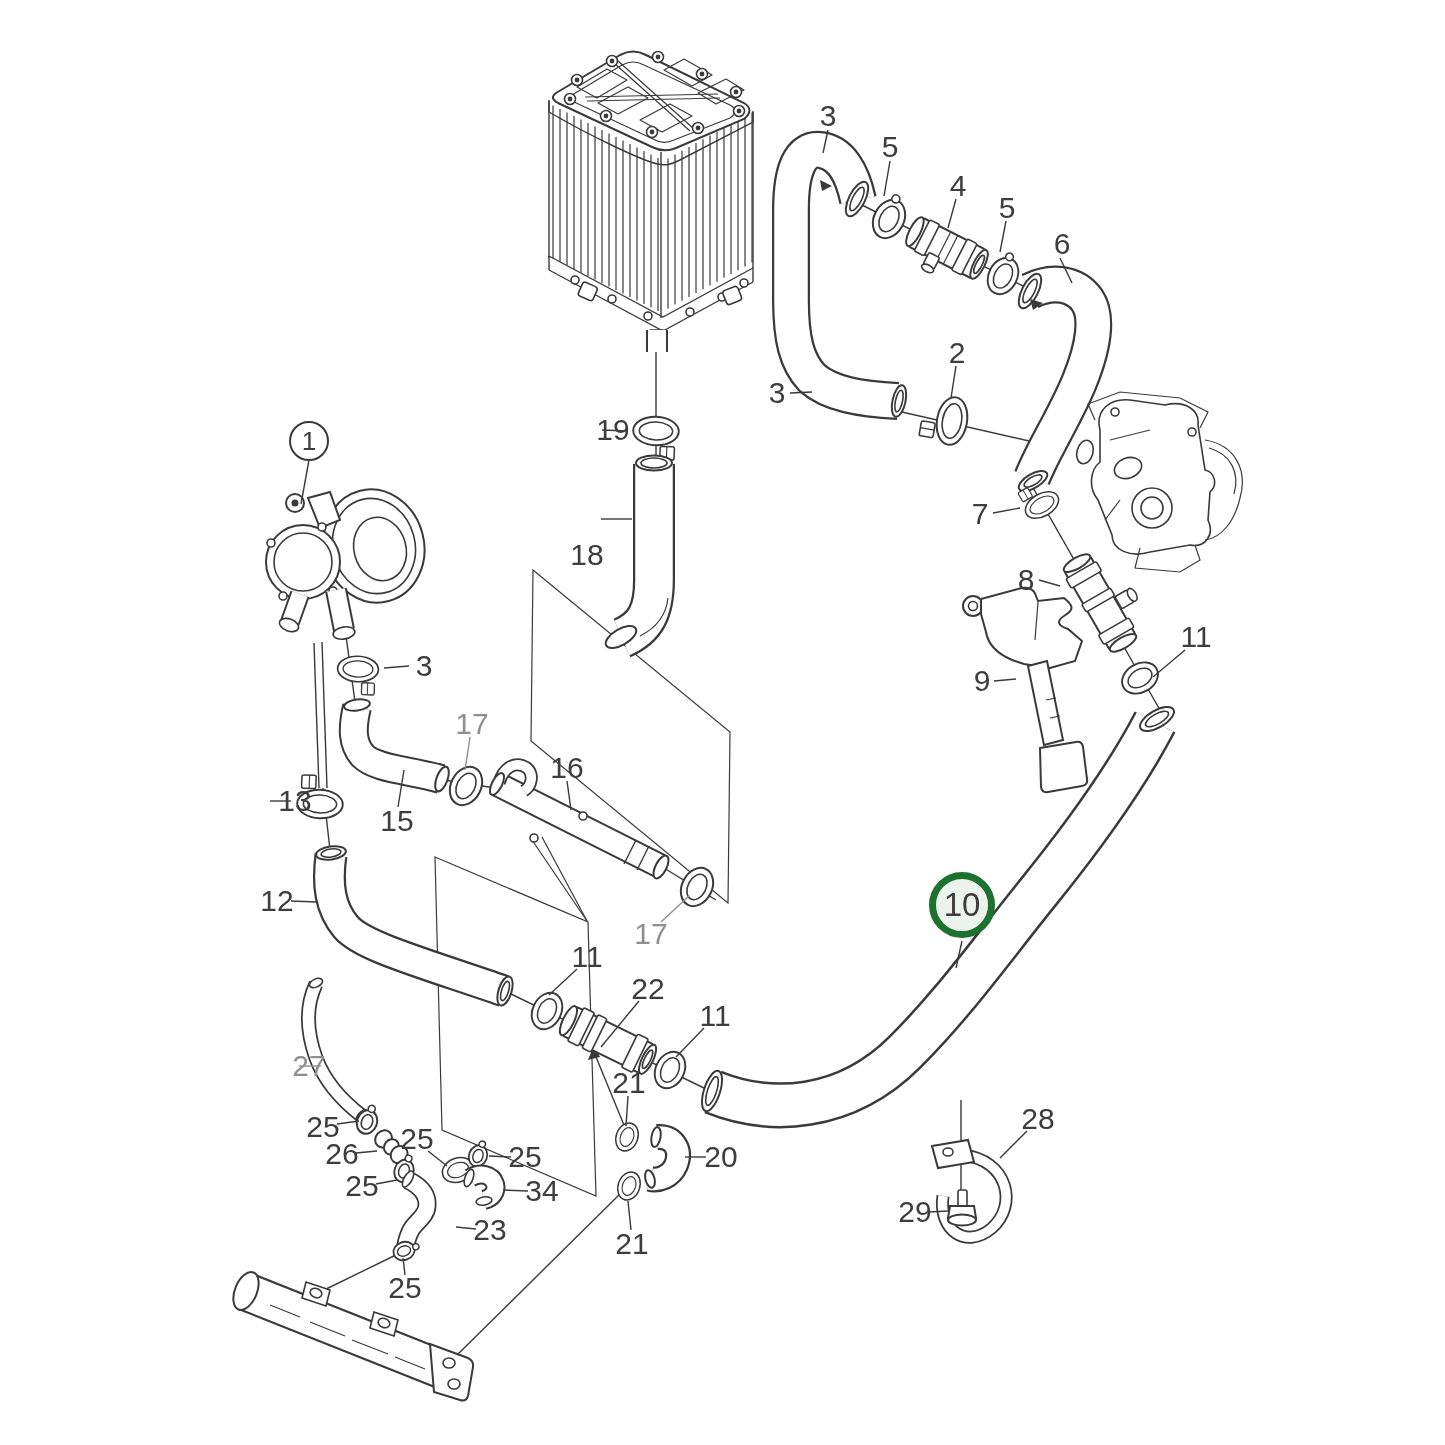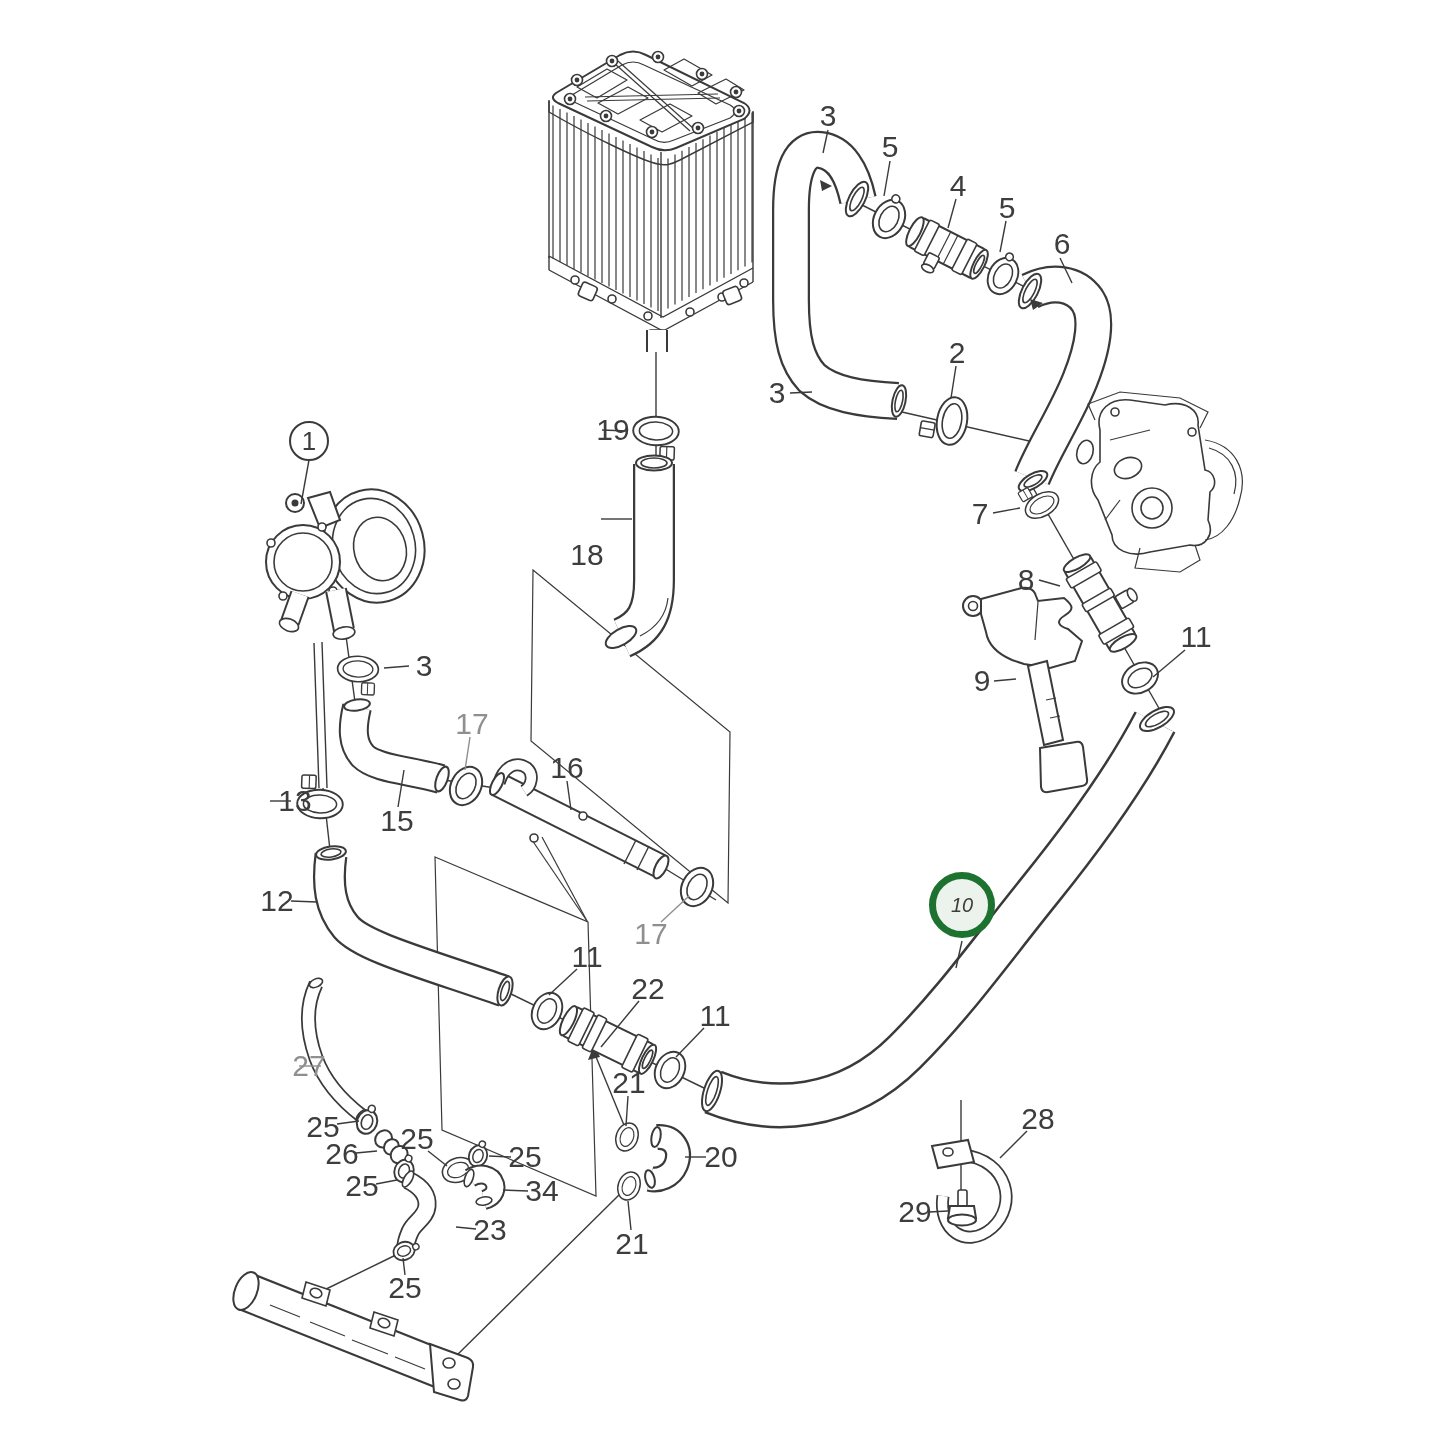--- a/index.html
+++ b/index.html
@@ -26,21 +26,21 @@
     font-size:30px;line-height:1;color:var(--label);white-space:nowrap;
     user-select:none;
   }
   .callout.muted{color:var(--muted);}
   .balloon{
     position:absolute;transform:translate(-50%,-50%);
     border-radius:50%;display:flex;align-items:center;justify-content:center;
     background:#fff;color:var(--label);
   }
   #balloon-1{width:40px;height:40px;border:2px solid var(--ink);font-size:26px;}
-  #balloon-10{width:66px;height:66px;border:7px solid var(--hl-ring);background:var(--hl-fill);font-size:20px;font-style:italic;}
+  #balloon-10{width:66px;height:66px;border:7px solid var(--hl-ring);background:var(--hl-fill);font-size:33px;}
 </style>
 </head>
 <body>
 
 <div class="stage">
 
 <svg width="1445" height="1445" viewBox="0 0 1445 1445">
   <defs>
     <g id="ring">
       <ellipse class="part" rx="15" ry="20"></ellipse>

